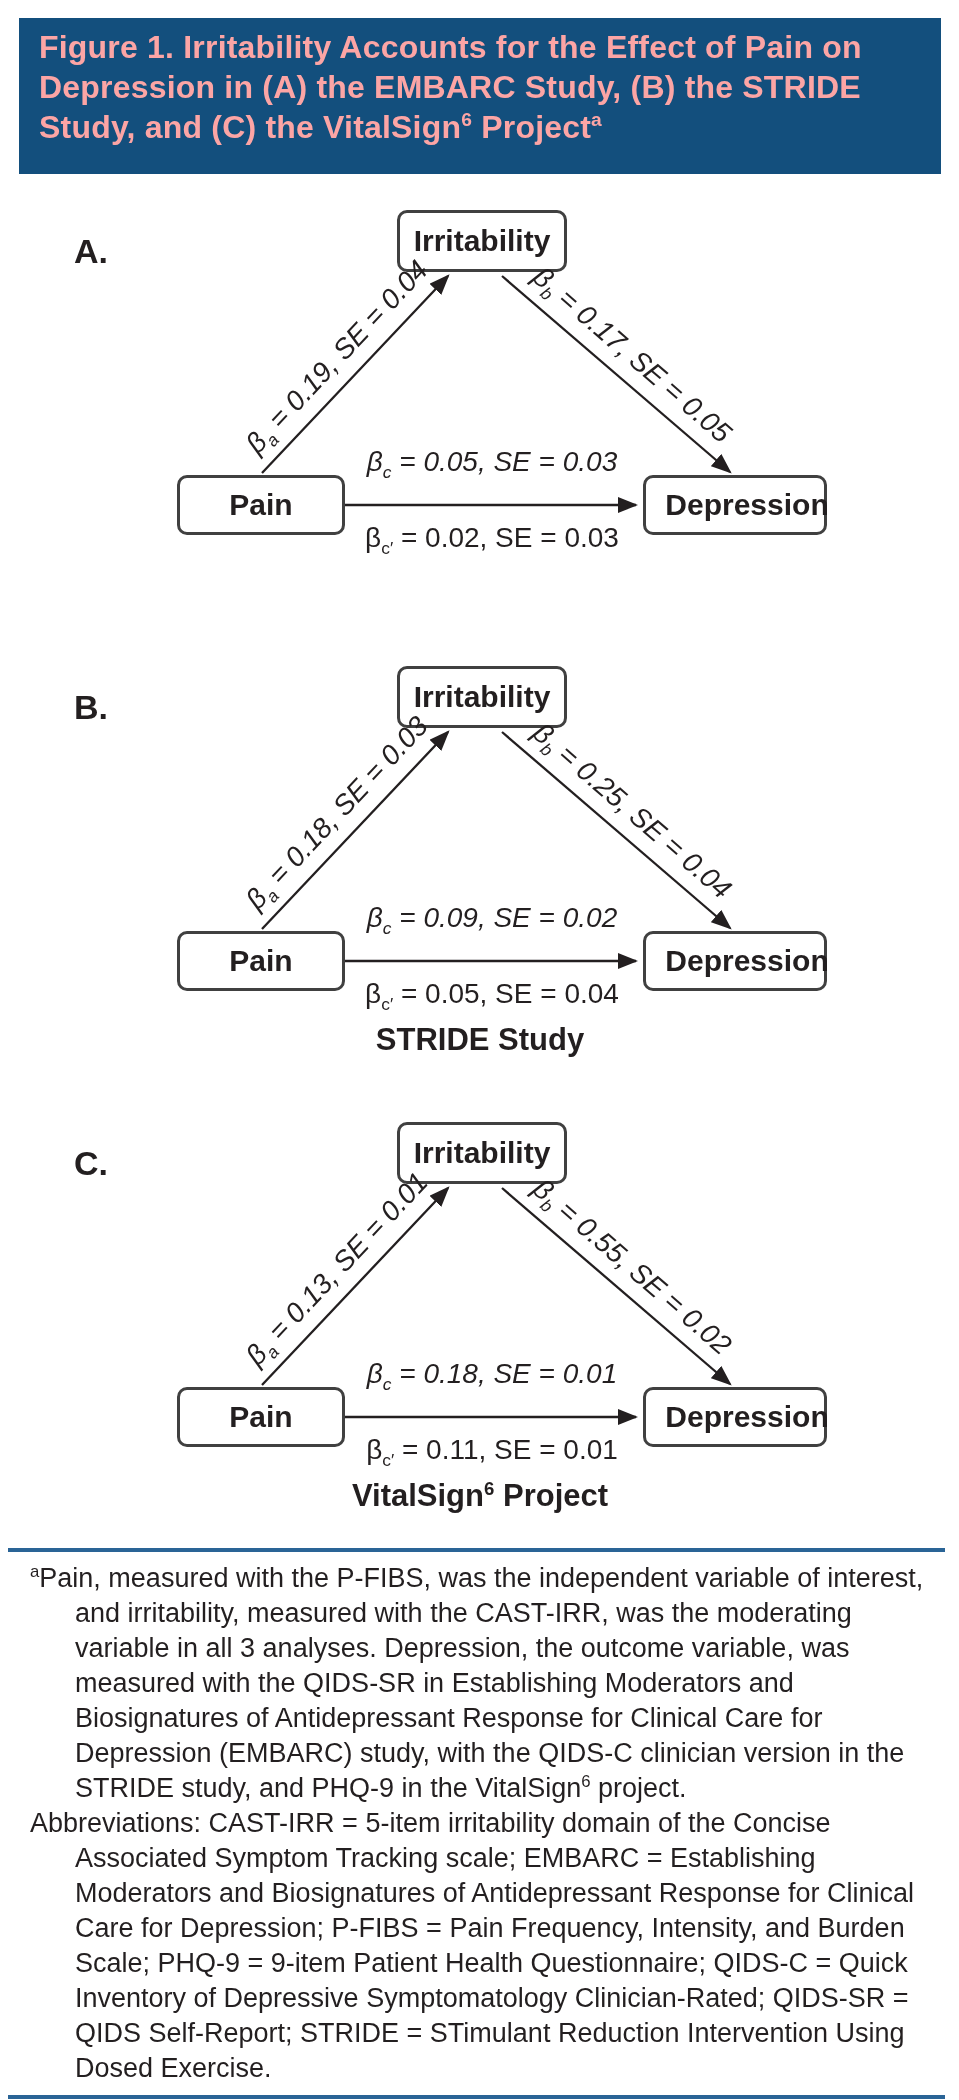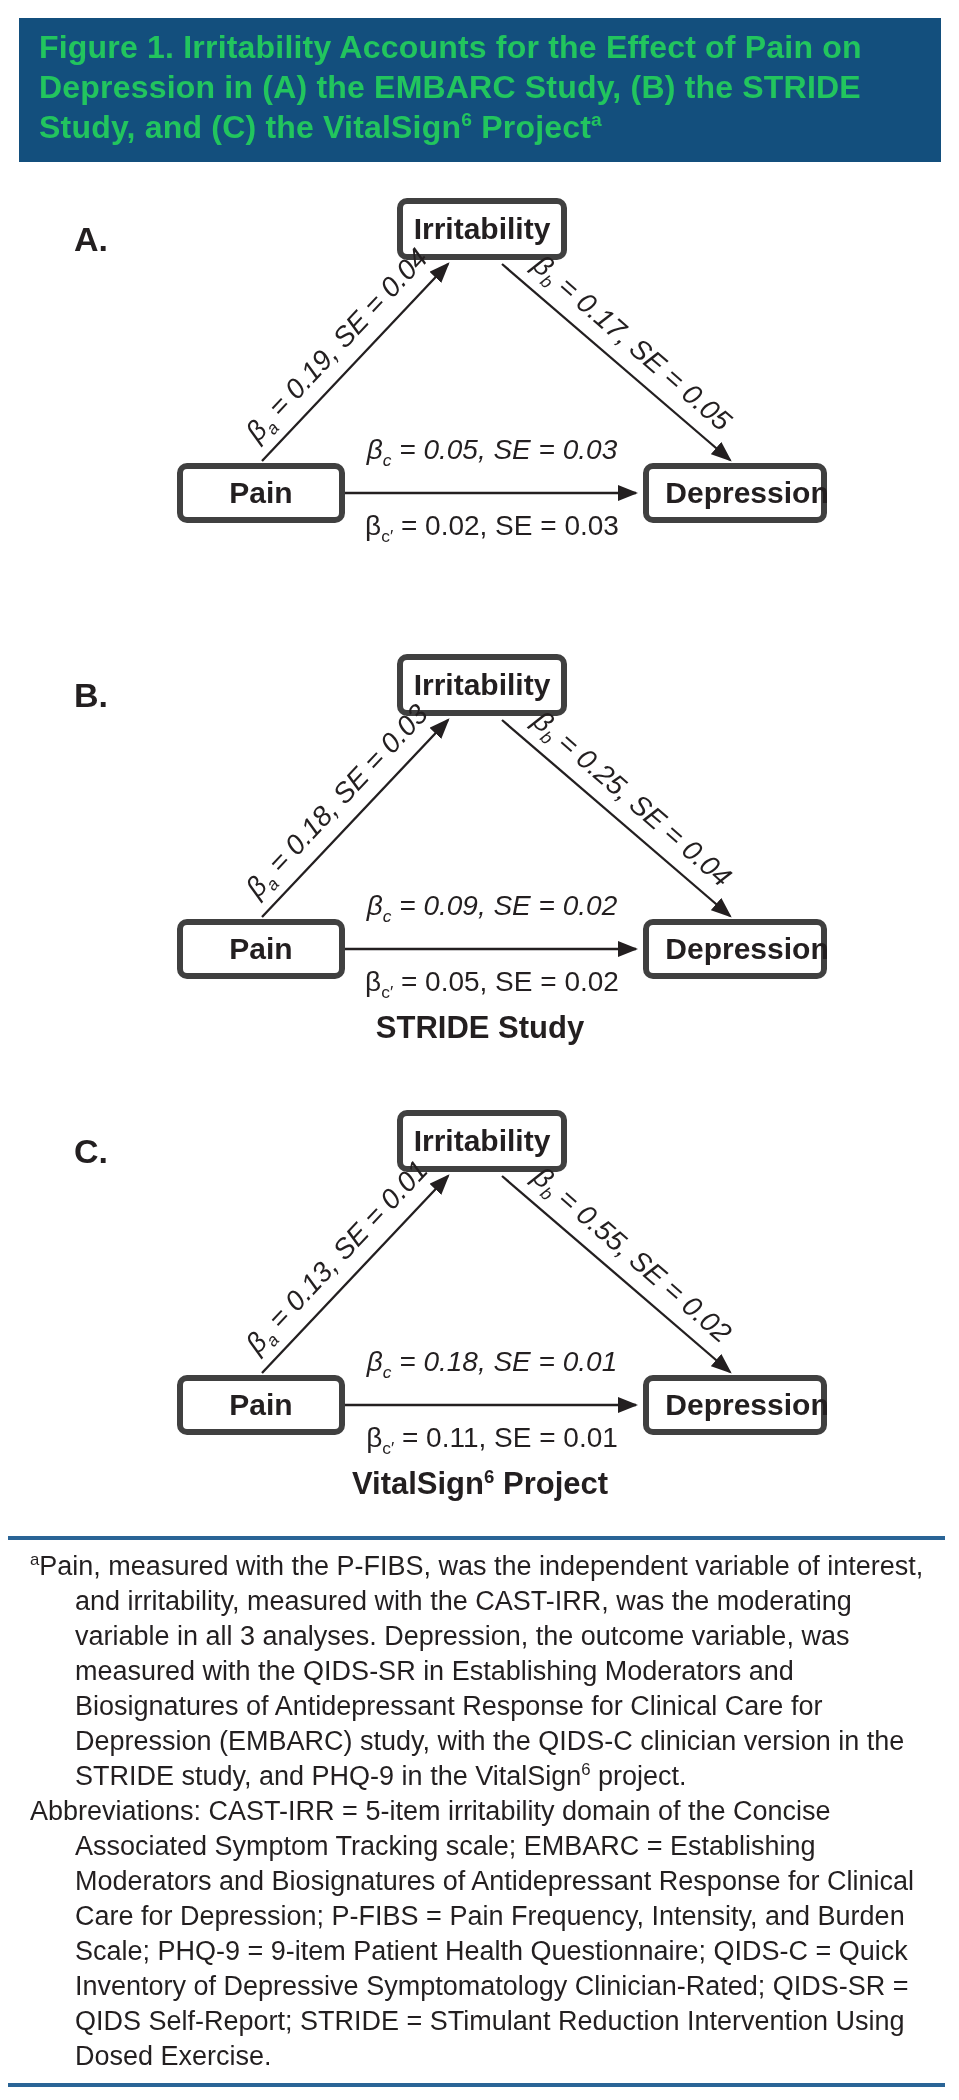--- a/index.html
+++ b/index.html
@@ -3,33 +3,33 @@
 <meta charset="utf-8">
 <style>
   html,body{margin:0;padding:0;background:#ffffff;}
   .page{
     position:relative;width:959px;height:2100px;overflow:hidden;background:#ffffff;
     font-family:"Liberation Sans","DejaVu Sans",sans-serif;color:#231f20;
   }
   
   .titlebar{
     margin:18px 18px 0 19px;width:922px;box-sizing:border-box;
-    background:#134f7d;color:#22c55e;padding:9px 20px 15px 20px;
+    background:#134f7d;color:#fca5a5;padding:9px 20px 27px 20px;
   }
   .title-line{font-size:32px;font-weight:bold;line-height:40px;letter-spacing:0.2px;}
   .title-line sup{font-size:0.6em;line-height:0;}
   
   .diagram{position:relative;height:456px;}
   .diagram.first{margin-top:36px;}
   .diagram.last{height:426px;}
   .arrows{position:absolute;left:0;top:0;}
   .dlabel{position:absolute;left:74px;top:22px;font-size:34px;font-weight:bold;}
   .node{
     position:absolute;box-sizing:border-box;background:#ffffff;
-    border:6px solid #404040;border-radius:10px;
+    border:3px solid #404040;border-radius:10px;
     display:flex;align-items:center;justify-content:center;
     font-size:30px;font-weight:bold;white-space:nowrap;
   }
   .node-top{left:397px;top:0;width:170px;height:62px;}
   .node-left{left:177px;top:265px;width:168px;height:60px;}
   .node-right{left:643px;top:265px;width:184px;height:60px;padding-left:24px;}
   .plabel{position:absolute;font-size:28px;white-space:nowrap;}
   .plabel sub{font-size:0.62em;line-height:0;}
   .pa{left:337px;top:147px;transform:translate(-50%,-50%) rotate(-46.9deg);font-style:italic;}
   .pb{left:632px;top:145px;transform:translate(-50%,-50%) rotate(40.9deg);font-style:italic;}
@@ -91,21 +91,21 @@
       <line x1="502" y1="66" x2="730" y2="262" stroke="#231f20" stroke-width="2.3" marker-end="url(#arw1)"></line>
       <line x1="345" y1="295" x2="636" y2="295" stroke="#231f20" stroke-width="2.3" marker-end="url(#arw1)"></line>
     </svg>
     <div class="dlabel">B.</div>
     <div class="node node-top">Irritability</div>
     <div class="node node-left">Pain</div>
     <div class="node node-right">Depression</div>
     <div class="plabel pa"><span>β</span><sub>a</sub><span> = 0.18, SE = 0.03</span></div>
     <div class="plabel pb"><span>β</span><sub>b</sub><span> = 0.25, SE = 0.04</span></div>
     <div class="plabel pc"><span>β</span><sub>c</sub><span> = 0.09, SE = 0.02</span></div>
-    <div class="plabel pcp"><span>β</span><sub>c′</sub><span> = 0.05, SE = 0.02</span></div>
+    <div class="plabel pcp"><span>β</span><sub>c′</sub><span> = 0.05, SE = 0.04</span></div>
     <div class="caption"><span>STRIDE Study</span><sup></sup><span></span></div>
   </section>
 
   <section class="diagram last">
     <svg class="arrows" width="959" height="426" viewBox="0 0 959 426">
       <defs>
         <marker id="arw2" markerWidth="9" markerHeight="7" refX="8" refY="3.5" orient="auto">
           <path d="M0,0 L9,3.5 L0,7 Z" fill="#231f20"></path>
         </marker>
       </defs>

